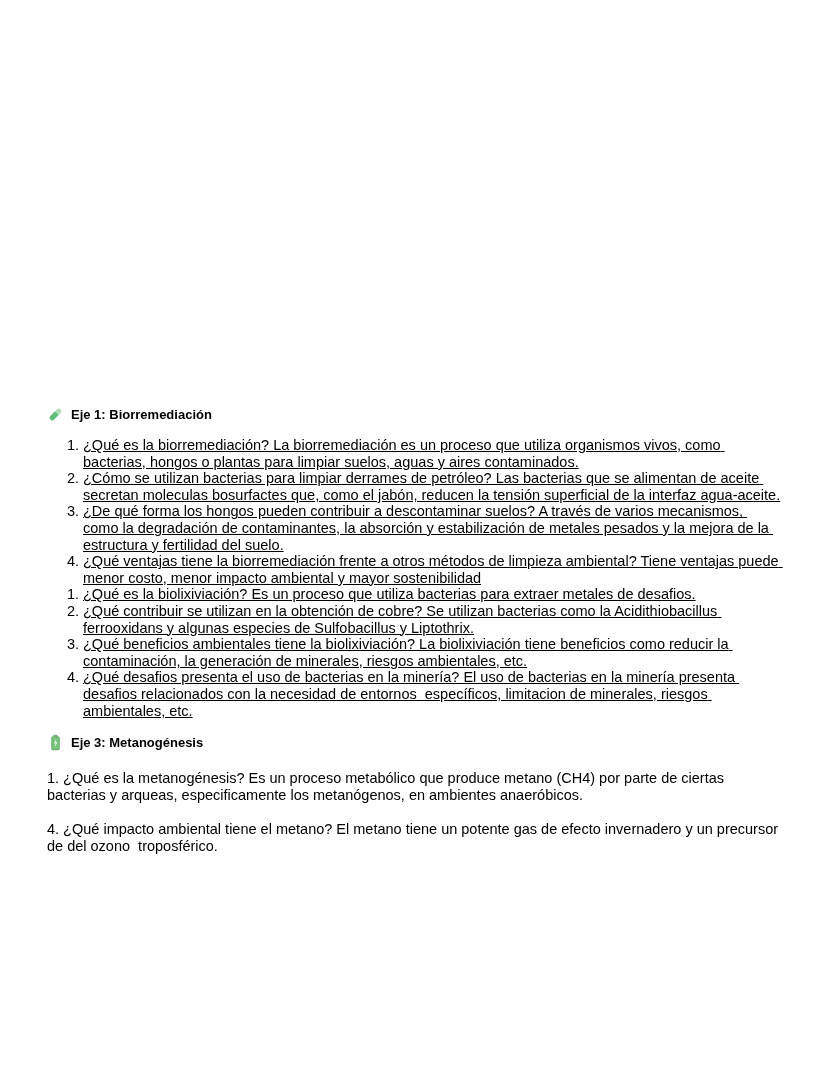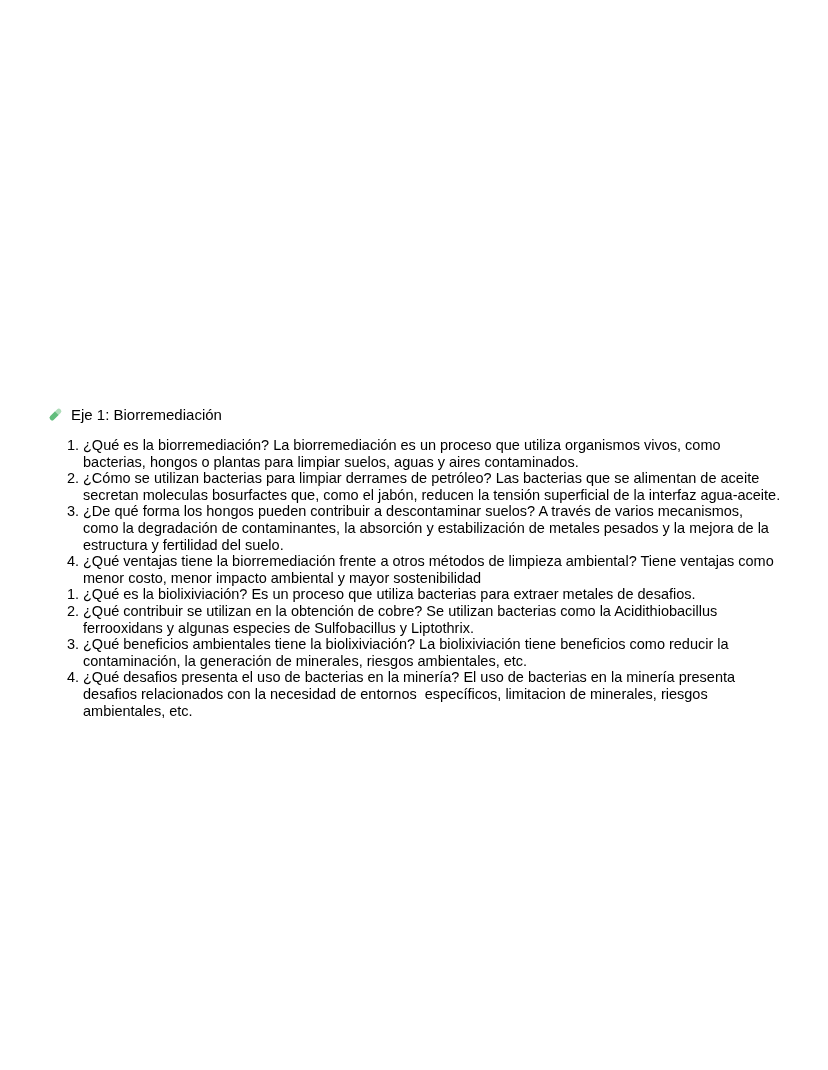--- a/index.html
+++ b/index.html
@@ -18,35 +18,36 @@
   }
   .page {
     box-sizing: border-box;
     width: 828px;
     padding: 405px 47px 0 47px;
   }
   .section-title {
     display: flex;
     align-items: center;
     gap: 7px;
-    font-size: 15px;
-    font-weight: normal;
+    font-size: 13px;
+    font-weight: bold;
     line-height: 19px;
     margin: 14px 0 13px 0;
   }
   .section:first-child .section-title { margin-top: 0; }
   .section-title .icon {
     display: inline-flex;
     width: 17px;
     height: 17px;
     flex: 0 0 auto;
   }
   ol.qa-list {
     margin: 0;
     padding: 0 0 0 36px;
+    text-decoration: underline;
   }
   ol.qa-list li {
     white-space: pre-wrap;
     margin: 0;
     padding: 0;
   }
   .paragraphs p {
     margin: 18px 0;
     white-space: pre-wrap;
   }
@@ -65,31 +66,44 @@
             <path d="M7 8 h6 v7.5 a3 3 0 0 1 -6 0 z" fill="#61bd7c"></path>
           </g>
         </svg>
       </span>
       <span>Eje 1: Biorremediación</span>
     </div>
     <ol class="qa-list">
       <li>¿Qué es la biorremediación? La biorremediación es un proceso que utiliza organismos vivos, como bacterias, hongos o plantas para limpiar suelos, aguas y aires contaminados.</li>
       <li>¿Cómo se utilizan bacterias para limpiar derrames de petróleo? Las bacterias que se alimentan de aceite secretan moleculas bosurfactes que, como el jabón, reducen la tensión superficial de la interfaz agua-aceite.</li>
       <li>¿De qué forma los hongos pueden contribuir a descontaminar suelos? A través de varios mecanismos, como la degradación de contaminantes, la absorción y estabilización de metales pesados y la mejora de la estructura y fertilidad del suelo.</li>
-      <li>¿Qué ventajas tiene la biorremediación frente a otros métodos de limpieza ambiental? Tiene ventajas como menor costo, menor impacto ambiental y mayor sostenibilidad</li>
+      <li>¿Qué ventajas tiene la biorremediación frente a otros métodos de limpieza ambiental? Tiene ventajas puede menor costo, menor impacto ambiental y mayor sostenibilidad</li>
     </ol>
   </div>
 
   <div class="section">
     <ol class="qa-list">
       <li>¿Qué es la biolixiviación? Es un proceso que utiliza bacterias para extraer metales de desafios.</li>
       <li>¿Qué contribuir se utilizan en la obtención de cobre? Se utilizan bacterias como la Acidithiobacillus ferrooxidans y algunas especies de Sulfobacillus y Liptothrix.</li>
       <li>¿Qué beneficios ambientales tiene la biolixiviación? La biolixiviación tiene beneficios como reducir la contaminación, la generación de minerales, riesgos ambientales, etc.</li>
       <li>¿Qué desafios presenta el uso de bacterias en la minería? El uso de bacterias en la minería presenta desafios relacionados con la necesidad de entornos  específicos, limitacion de minerales, riesgos ambientales, etc.</li>
     </ol>
   </div>
 
   <div class="section">
+    <div class="section-title">
+      <span class="icon">
+        <svg width="17" height="17" viewBox="0 0 20 20">
+          <rect x="7.5" y="0.8" width="5" height="2.6" rx="1" fill="#86a989"></rect>
+          <rect x="5" y="2.6" width="10" height="16.4" rx="2" fill="#65b168"></rect>
+          <rect x="6.4" y="4" width="7.2" height="13.6" rx="1.2" fill="#79c57e"></rect>
+          <path d="M10.9 6 L8.2 11 h1.9 l-1 4.2 L12.4 9.6 h-2.1 z" fill="#e8f5e9"></path>
+        </svg>
+      </span>
+      <span>Eje 3: Metanogénesis</span>
+    </div>
     <div class="paragraphs">
+      <p>1. ¿Qué es la metanogénesis? Es un proceso metabólico que produce metano (CH4) por parte de ciertas bacterias y arqueas, especificamente los metanógenos, en ambientes anaeróbicos.</p>
+      <p>4. ¿Qué impacto ambiental tiene el metano? El metano tiene un potente gas de efecto invernadero y un precursor  de del ozono  troposférico.</p>
     </div>
   </div>
 
 </div>
 
 </body></html>

